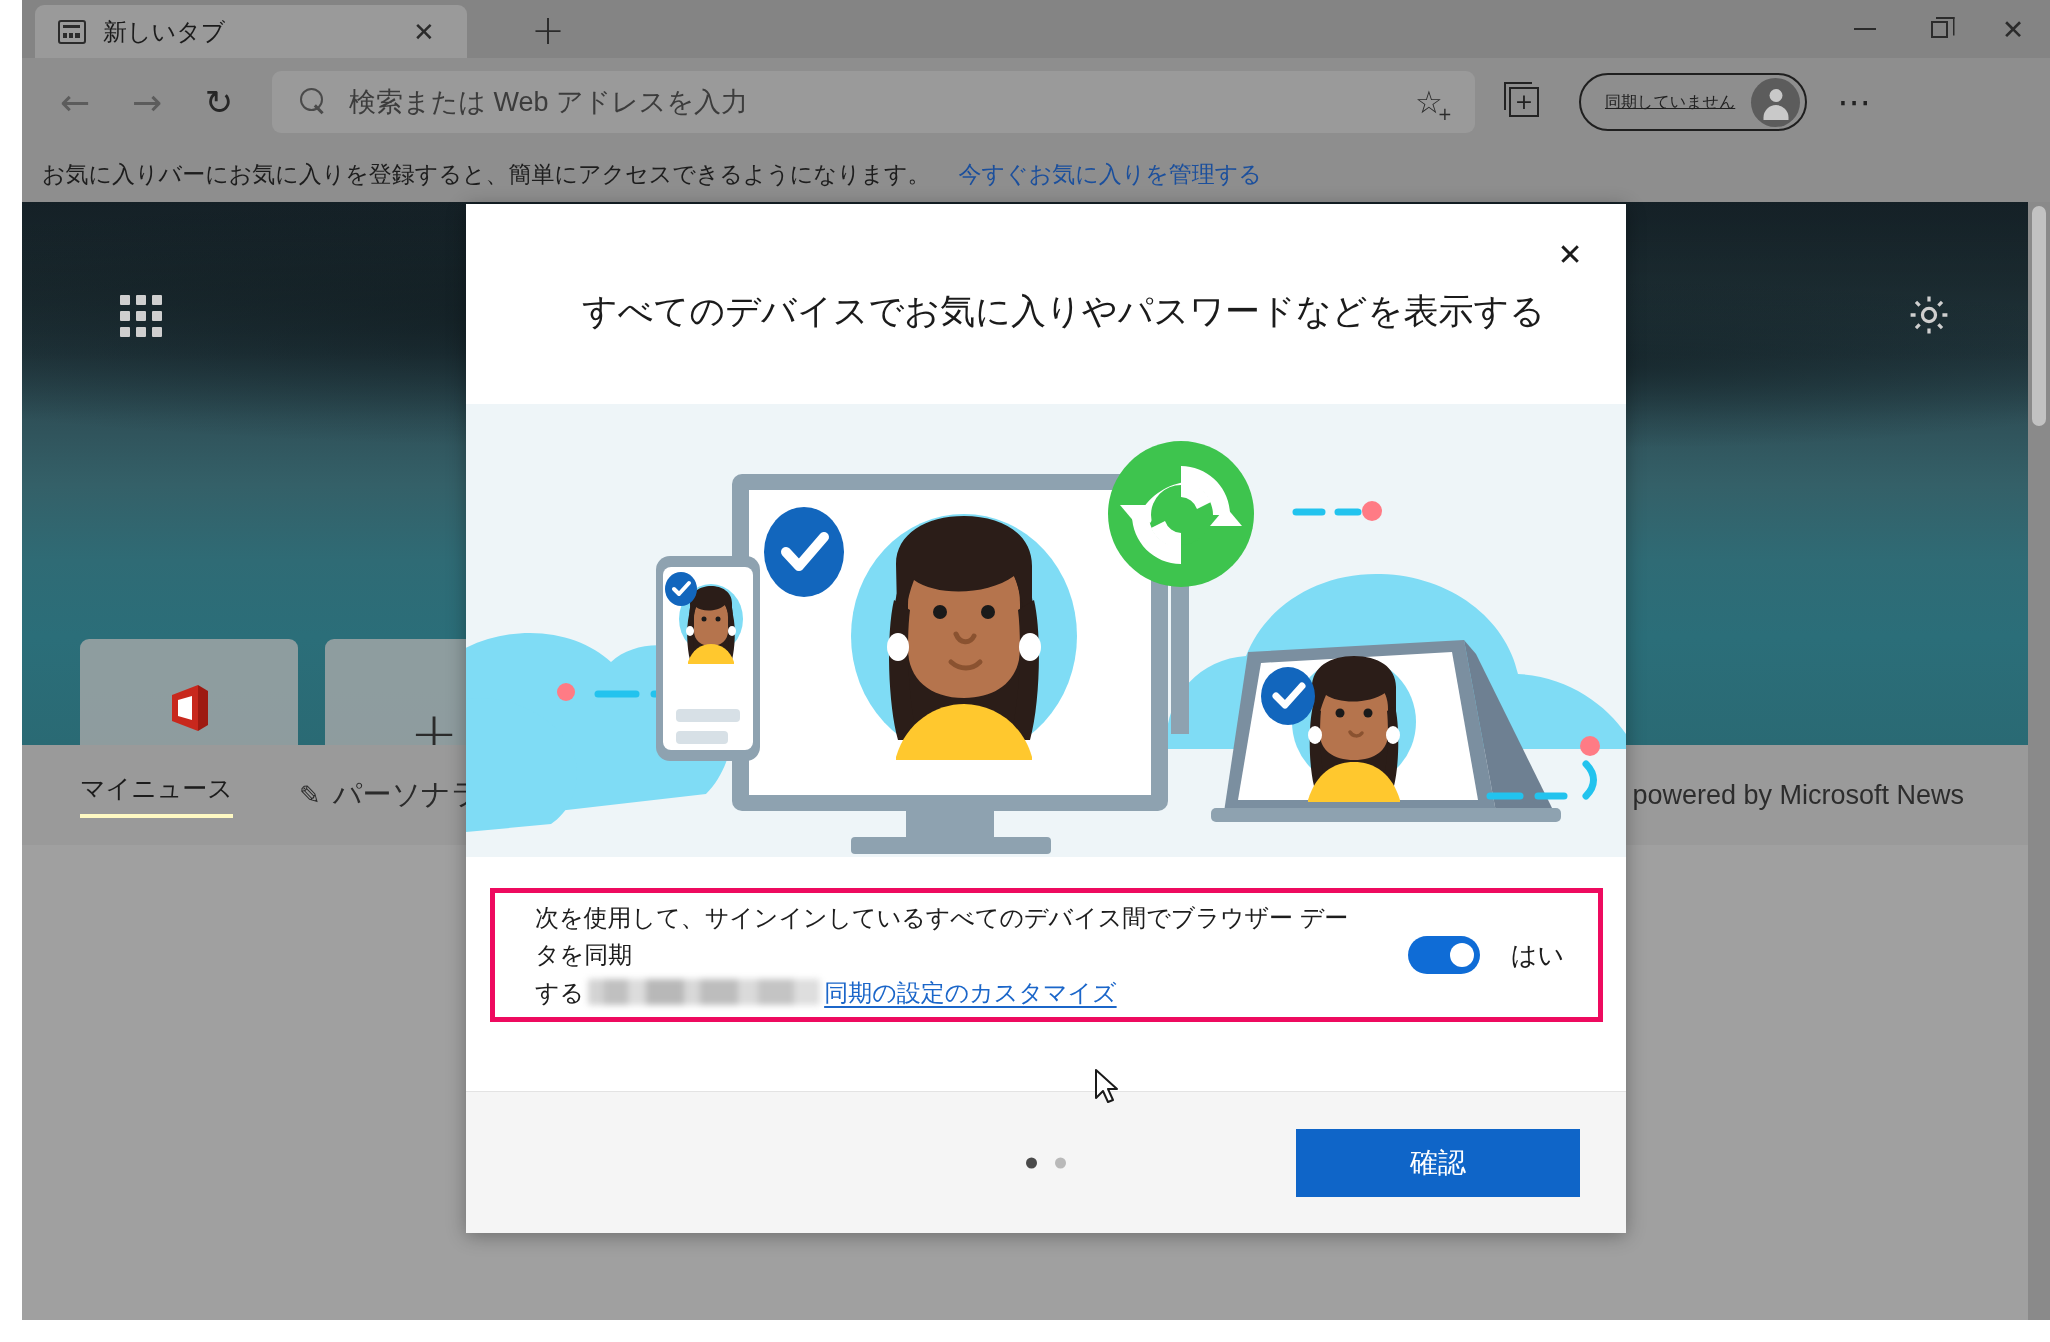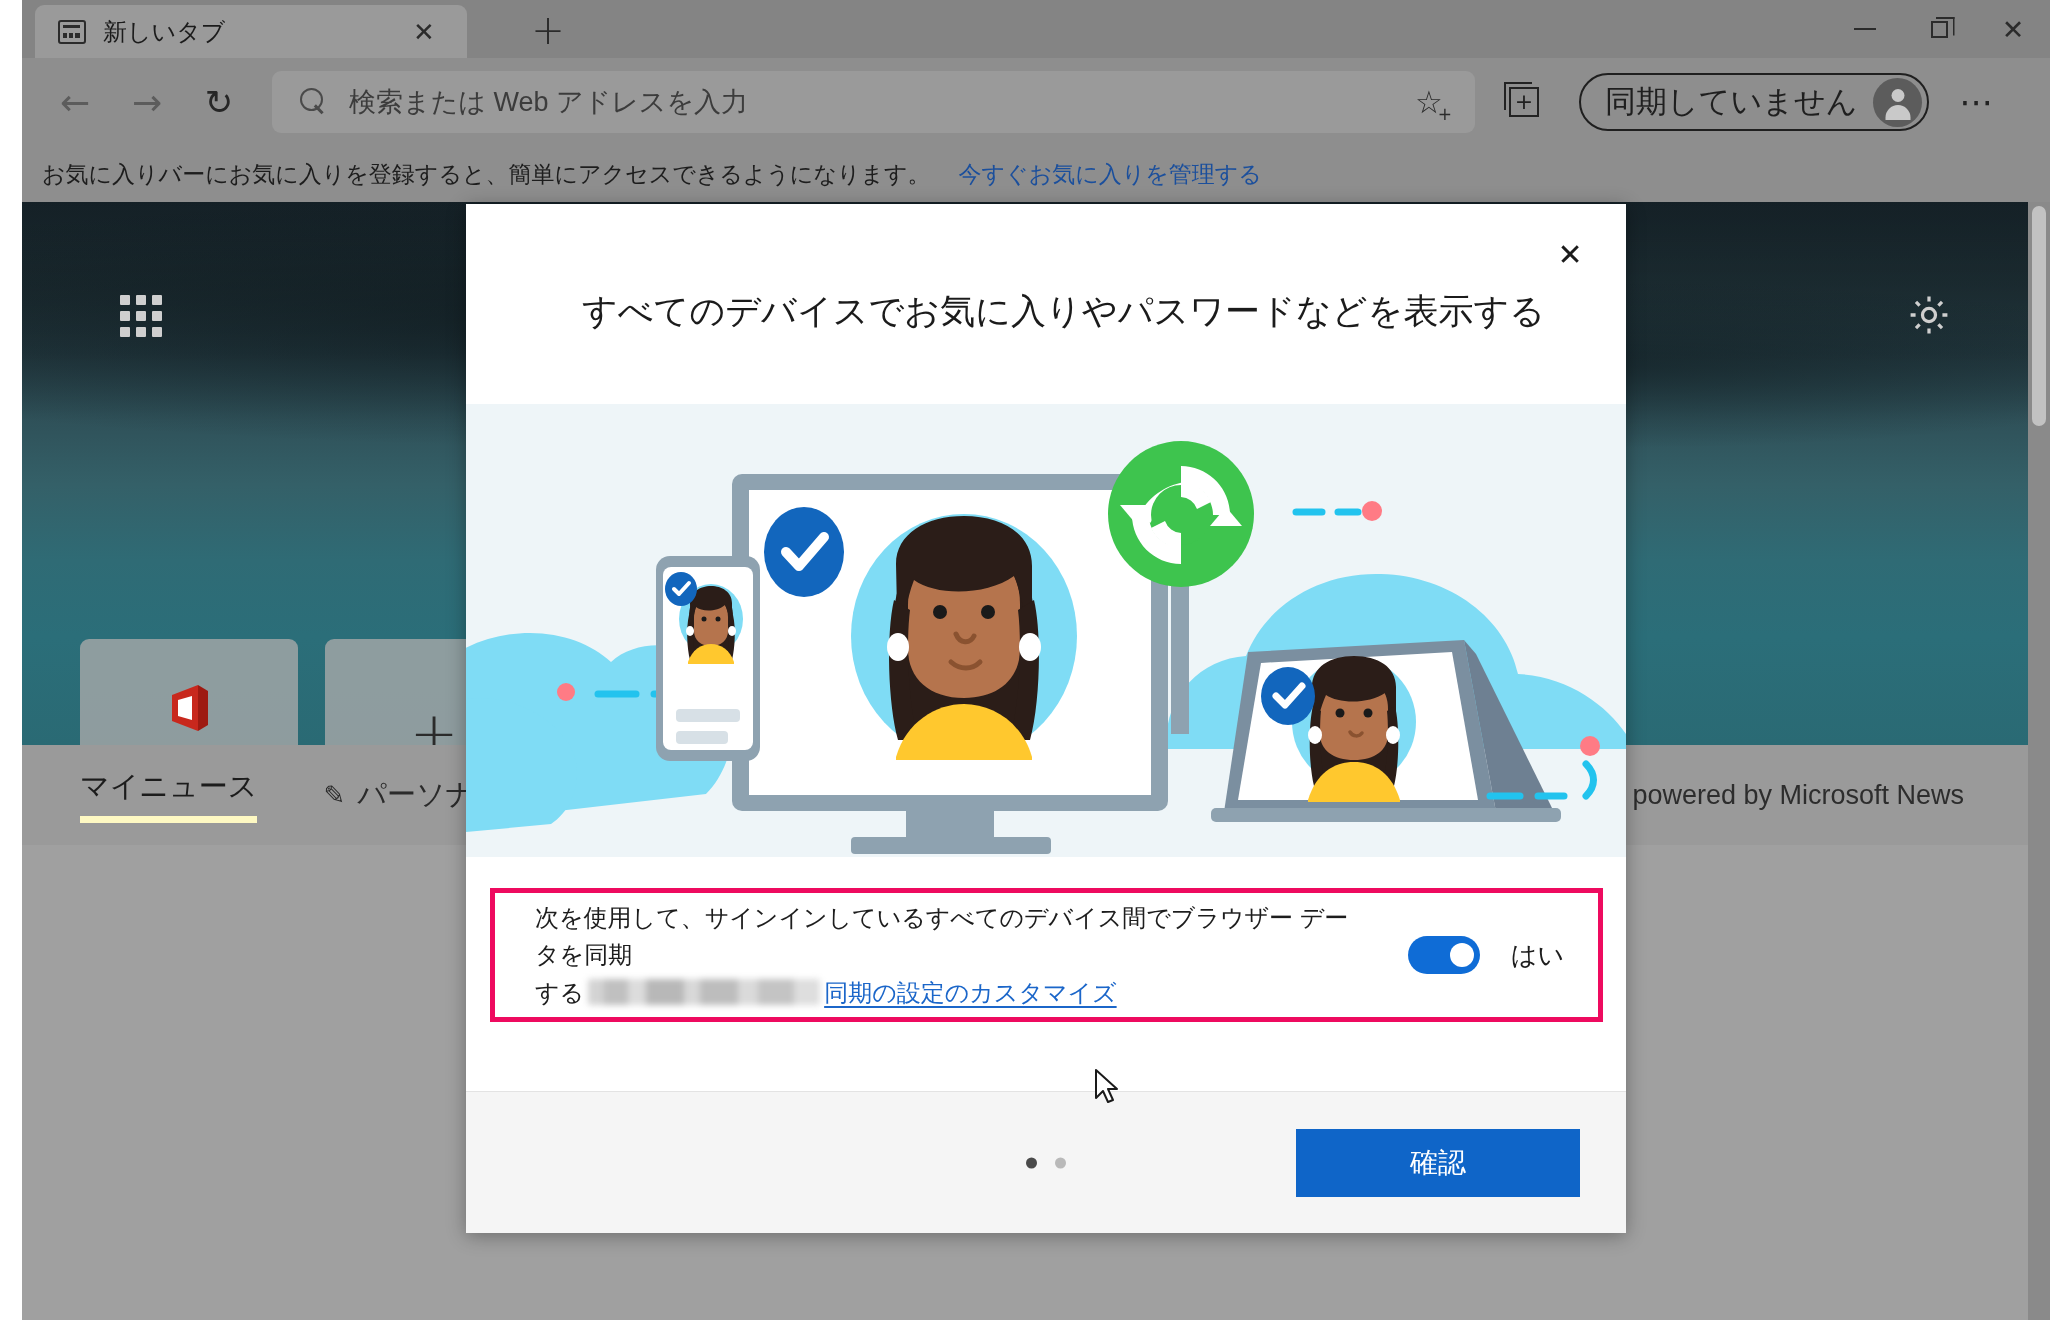--- a/index.html
+++ b/index.html
@@ -205,21 +205,21 @@
   }
 
   .profile-pill {
     margin-left: 24px;
     height: 58px;
     border: 2.5px solid #1f1f1f;
     border-radius: 29px;
     display: flex; align-items: center;
     padding-left: 24px; padding-right: 5px;
   }
-  .profile-label { font-size: 31px; color: #1f1f1f; white-space: nowrap; }
+  .profile-label { font-size: 16px; color: #1f1f1f; white-space: nowrap; text-decoration: underline; }
   .profile-avatar {
     margin-left: 16px;
     width: 49px; height: 49px;
     border-radius: 50%;
     background: #5c5c5c;
     position: relative;
   }
   .profile-avatar::before {
     content: ""; position: absolute; left: 50%; top: 11px;
     transform: translateX(-50%);
@@ -320,23 +320,23 @@
   }
 
   .newsbar {
     position: absolute; left: 0; top: 543px;
     width: 2006px; height: 100px;
     background: #9a9a9a;
     display: flex; align-items: center;
   }
   .news-tab {
     margin-left: 58px;
-    font-size: 29px; color: #1c1c1c;
+    font-size: 25px; color: #1c1c1c;
     padding-bottom: 9px;
-    border-bottom: 7px solid #fef9c3;
+    border-bottom: 4px solid #fef9c3;
   }
   .news-personalize {
     margin-left: 66px;
     font-size: 29px; color: #2b2b2b;
     display: flex; align-items: center; gap: 12px;
   }
   .pencil-icon { font-size: 26px; transform: rotate(0deg); font-family: "DejaVu Sans", sans-serif; }
   .powered {
     position: absolute; right: 64px; top: 50%;
     transform: translateY(-50%);

